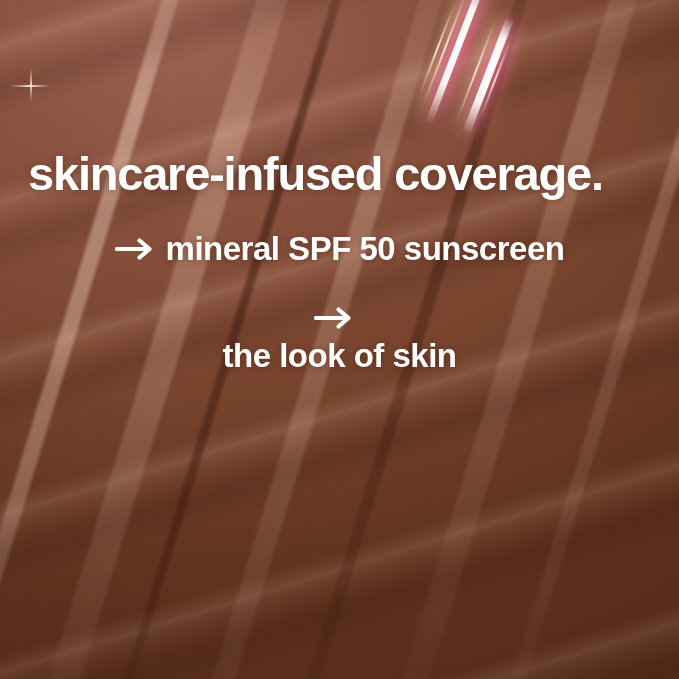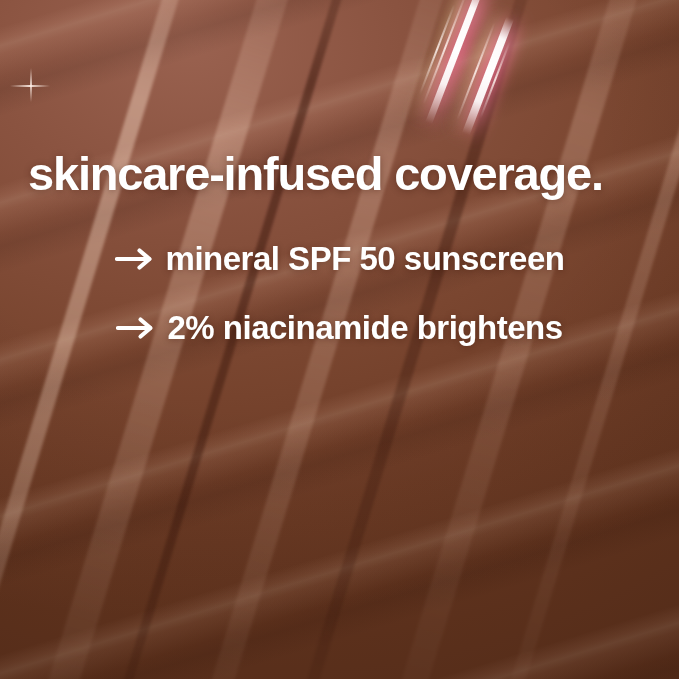--- a/index.html
+++ b/index.html
@@ -159,21 +159,21 @@
     letter-spacing: -1.2px;
     line-height: 1.0;
     white-space: nowrap;
     text-shadow: 0 1px 7px rgba(60,22,10,0.42);
   }
 
   .bullets {
     position: absolute;
     left: 0;
     right: 0;
-    top: 240px;
+    top: 230px;
   }
 
   .bullet {
     color: #ffffff;
     font-size: 33px;
     font-weight: 700;
     letter-spacing: -0.5px;
     line-height: 1.17;
     text-align: center;
     text-shadow: 0 1px 6px rgba(60,22,10,0.40);
@@ -248,19 +248,20 @@
         <span class="line lead"><span class="arrow"><svg width="42" height="24" viewBox="0 0 42 24" aria-hidden="true">
                 <path d="M2 12 H34" stroke="#ffffff" stroke-width="4.2" stroke-linecap="round" fill="none"></path>
                 <path d="M24.5 3.5 L34.5 12 L24.5 20.5" stroke="#ffffff" stroke-width="4.2" stroke-linecap="round" stroke-linejoin="round" fill="none"></path>
               </svg></span><span>mineral SPF 50 sunscreen</span></span>
       </div>
 
       <div class="bullet" id="bullet-2">
         <span class="line lead"><span class="arrow"><svg width="42" height="24" viewBox="0 0 42 24" aria-hidden="true">
                 <path d="M2 12 H34" stroke="#ffffff" stroke-width="4.2" stroke-linecap="round" fill="none"></path>
                 <path d="M24.5 3.5 L34.5 12 L24.5 20.5" stroke="#ffffff" stroke-width="4.2" stroke-linecap="round" stroke-linejoin="round" fill="none"></path>
-              </svg></span><span>2% niacinamide brightens</span></span>
+              </svg></span></span>
+        <span class="line"><span>the look of skin</span></span>
       </div>
 
 
     </div>
   </div>
 </div>
 
 </body></html>

